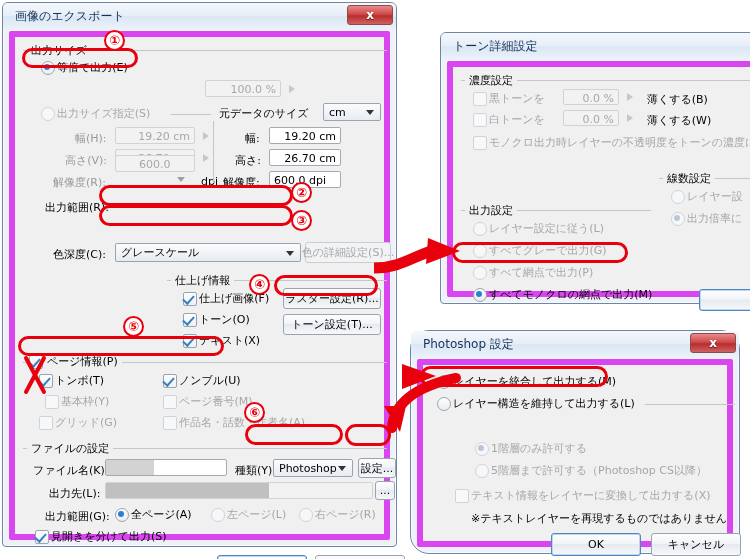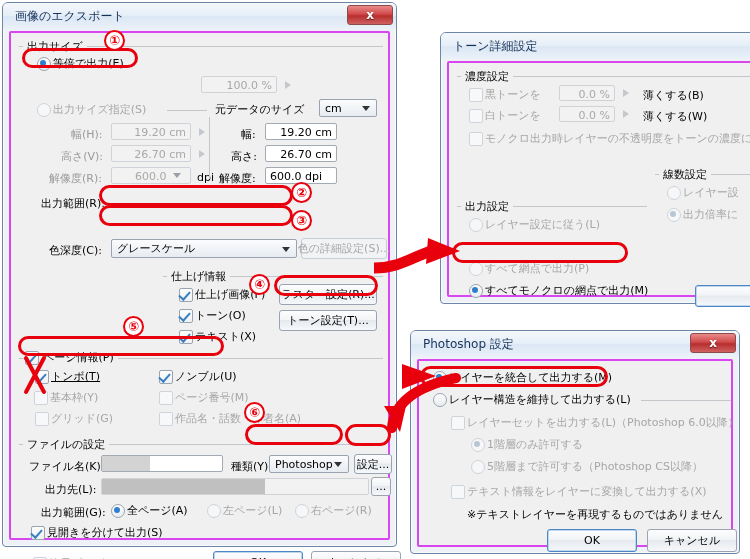--- a/index.html
+++ b/index.html
@@ -44,21 +44,21 @@
     font-size:12px;
     font-weight:bold;
     text-align:center;
     line-height:18px;
     text-shadow:0 1px 1px rgba(0,0,0,.55);
   }
 
   .client {
     position:absolute;
     background:#f0f0f0;
-    border:2px solid #d946ef;
+    border:6px solid #d946ef;
     border-radius:2px;
   }
 
   
   .group { position:absolute; }
   .group > .gline {
     position:absolute; left:0; right:0; top:7px;
     height:1px; background:#c3c7cc;
   }
   .group > .glabel {
@@ -247,21 +247,21 @@
       <div class="tbox right" style="left:246px; top:84px; width:72px; height:17px;">19.20 cm</div>
 
       <div class="lbl dim" style="left:42px; top:110px;">高さ(V):</div>
       <div class="tbox ro right" style="left:92px; top:106px; width:80px; height:17px;">26.70 cm</div>
       <div class="spin dim" style="left:180px; top:111px;"></div>
 
       <div class="lbl" style="left:212px; top:110px;">高さ:</div>
       <div class="tbox right" style="left:246px; top:106px; width:72px; height:17px;">26.70 cm</div>
 
       <div class="lbl dim" style="left:30px; top:132px;">解像度(R):</div>
-      <div class="tbox ro" style="left:92px; top:128px; width:80px; height:17px;padding-left:23px;">600.0</div>
+      <div class="tbox ro" style="left:92px; top:112px; width:80px; height:17px;padding-left:23px;">600.0</div>
       <div class="dropdn" style="left:154px; top:134px;"></div>
       <div class="lbl" style="left:178px; top:132px;">dpi</div>
 
       <div class="lbl" style="left:200px; top:132px;">解像度:</div>
       <div class="tbox" style="left:246px; top:128px; width:72px; height:17px;">600.0 dpi</div>
 
       <div class="hr" style="left:190px; top:78px; width:1px; height:62px;"></div>
 
       <div class="lbl" style="left:22px; top:157px;">出力範囲(R):</div>
     </div>
@@ -280,23 +280,23 @@
       <div class="check on" style="left:16px; top:19px;">仕上げ画像(F)</div>
       <div class="check on" style="left:16px; top:40px;">トーン(O)</div>
       <div class="check on" style="left:16px; top:61px;">テキスト(X)</div>
       <div class="btn" style="left:116px; top:41px; width:98px; height:21px;">トーン設定(T)...</div>
       <div class="btn" style="left:116px; top:15px; width:98px; height:21px;">ラスター設定(R)...</div>
     </div>
 
     <div class="group" style="left:8px; top:318px; width:364px; height:82px;">
       <div class="gline"></div>
       <div class="check on" style="left:6px; top:0px; background:#f0f0f0; padding-left:18px; padding-right:4px;">ページ情報(P)</div>
-      <div class="check on" style="left:16px; top:19px;text-decoration:underline;">トンボ(T)</div>
+      <div class="check on" style="left:16px; top:19px;">トンボ(T)</div>
       <div class="check on" style="left:140px; top:19px;">ノンブル(U)</div>
-      <div class="check dim" style="left:15px; top:40px;">基本枠(Y)</div>
+      <div class="check dim" style="left:22px; top:40px;">基本枠(Y)</div>
       <div class="check dim" style="left:140px; top:40px;">ページ番号(M)</div>
       <div class="check dim" style="left:16px; top:61px;">グリッド(G)</div>
       <div class="check dim" style="left:140px; top:61px;">作品名・話数・作者名(A)</div>
     </div>
 
     <div class="group" style="left:8px; top:404px; width:364px; height:110px;">
       <div class="gline"></div>
       <div class="glabel">ファイルの設定</div>
 
       <div class="lbl" style="left:10px; top:22px;">ファイル名(K):</div>
@@ -349,45 +349,45 @@
       <div class="spin dim" style="left:166px; top:41px;"></div>
       <div class="lbl" style="left:186px; top:40px;">薄くする(W)</div>
 
       <div class="check dim" style="left:12px; top:63px;">モノクロ出力時レイヤーの不透明度をトーンの濃度に反映</div>
     </div>
 
     <div class="group" style="left:8px; top:104px; width:190px; height:112px;margin-top:32px;">
       <div class="gline"></div>
       <div class="glabel">出力設定</div>
       <div class="radio dim" style="left:12px; top:19px;">レイヤー設定に従う(L)</div>
+      <div class="radio dim" style="left:12px; top:41px;">すべてグレーで出力(G)</div>
       <div class="radio dim" style="left:12px; top:63px;">すべて網点で出力(P)</div>
       <div class="radio on" style="left:12px; top:85px;">すべてモノクロの網点で出力(M)</div>
     </div>
 
     <div class="group" style="left:206px; top:104px; width:130px; height:112px;">
       <div class="gline"></div>
       <div class="glabel">線数設定</div>
       <div class="radio dim" style="left:12px; top:19px;">レイヤー設</div>
       <div class="radio dim on" style="left:12px; top:41px;">出力倍率に</div>
     </div>
 
     <div class="btn default" style="left:246px; top:222px; width:86px; height:22px;"></div>
   </div>
 </div>
 
-<div class="win" style="left:410px; top:330px; width:330px; height:224px;">
+<div class="win" style="left:410px; top:330px; width:330px; height:224px;border-radius:19px;">
   <div class="titlebar">
     <div class="title-text">Photoshop 設定</div>
     <div class="closebtn">x</div>
   </div>
   <div class="client" style="left:6px; top:28px; right:6px; bottom:6px;">
     <div class="radio on" style="left:14px; top:10px;">レイヤーを統合して出力する(M)</div>
     <div class="radio" style="left:14px; top:32px;">レイヤー構造を維持して出力する(L)</div>
     <div class="hr" style="left:222px; top:39px; width:90px;"></div>
-    <div class="check dim" style="left:32px; top:55px;">レイヤーセットを出力する(L)（Photoshop 6.0以降）</div>
     <div class="radio dim on" style="left:52px; top:77px;">1階層のみ許可する</div>
     <div class="radio dim" style="left:52px; top:99px;">5階層まで許可する（Photoshop CS以降）</div>
     <div class="check dim" style="left:32px; top:124px;">テキスト情報をレイヤーに変換して出力する(X)</div>
     <div class="lbl" style="left:48px; top:146px;">※テキストレイヤーを再現するものではありません</div>
     <div class="btn default" style="left:128px; top:168px; width:90px; height:23px;">OK</div>
     <div class="btn" style="left:228px; top:168px; width:90px; height:23px;">キャンセル</div>
   </div>
 </div>
 
 <div class="anno" style="left:0; top:0; width:750px; height:559px;">

